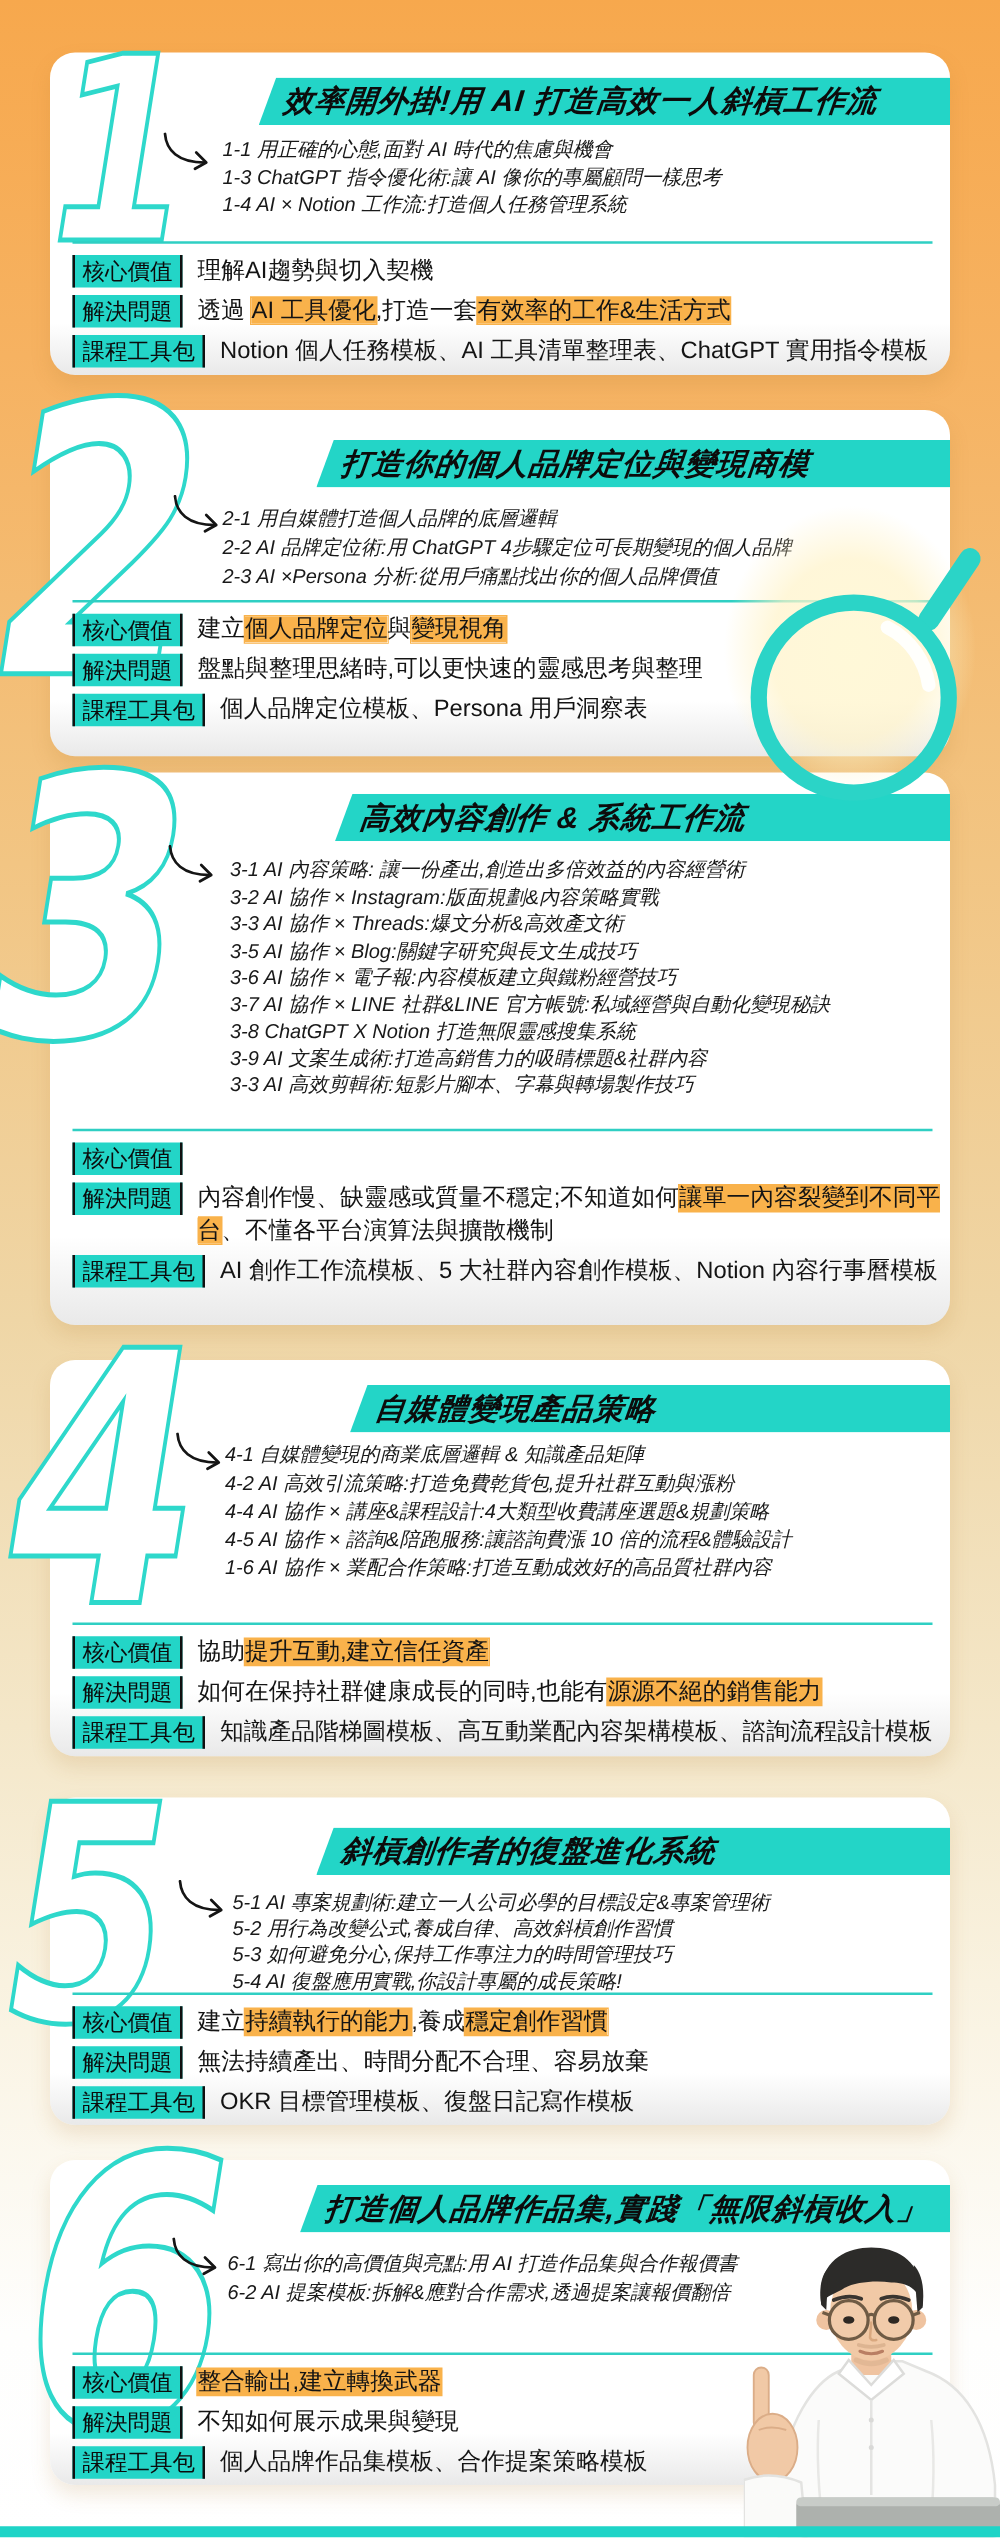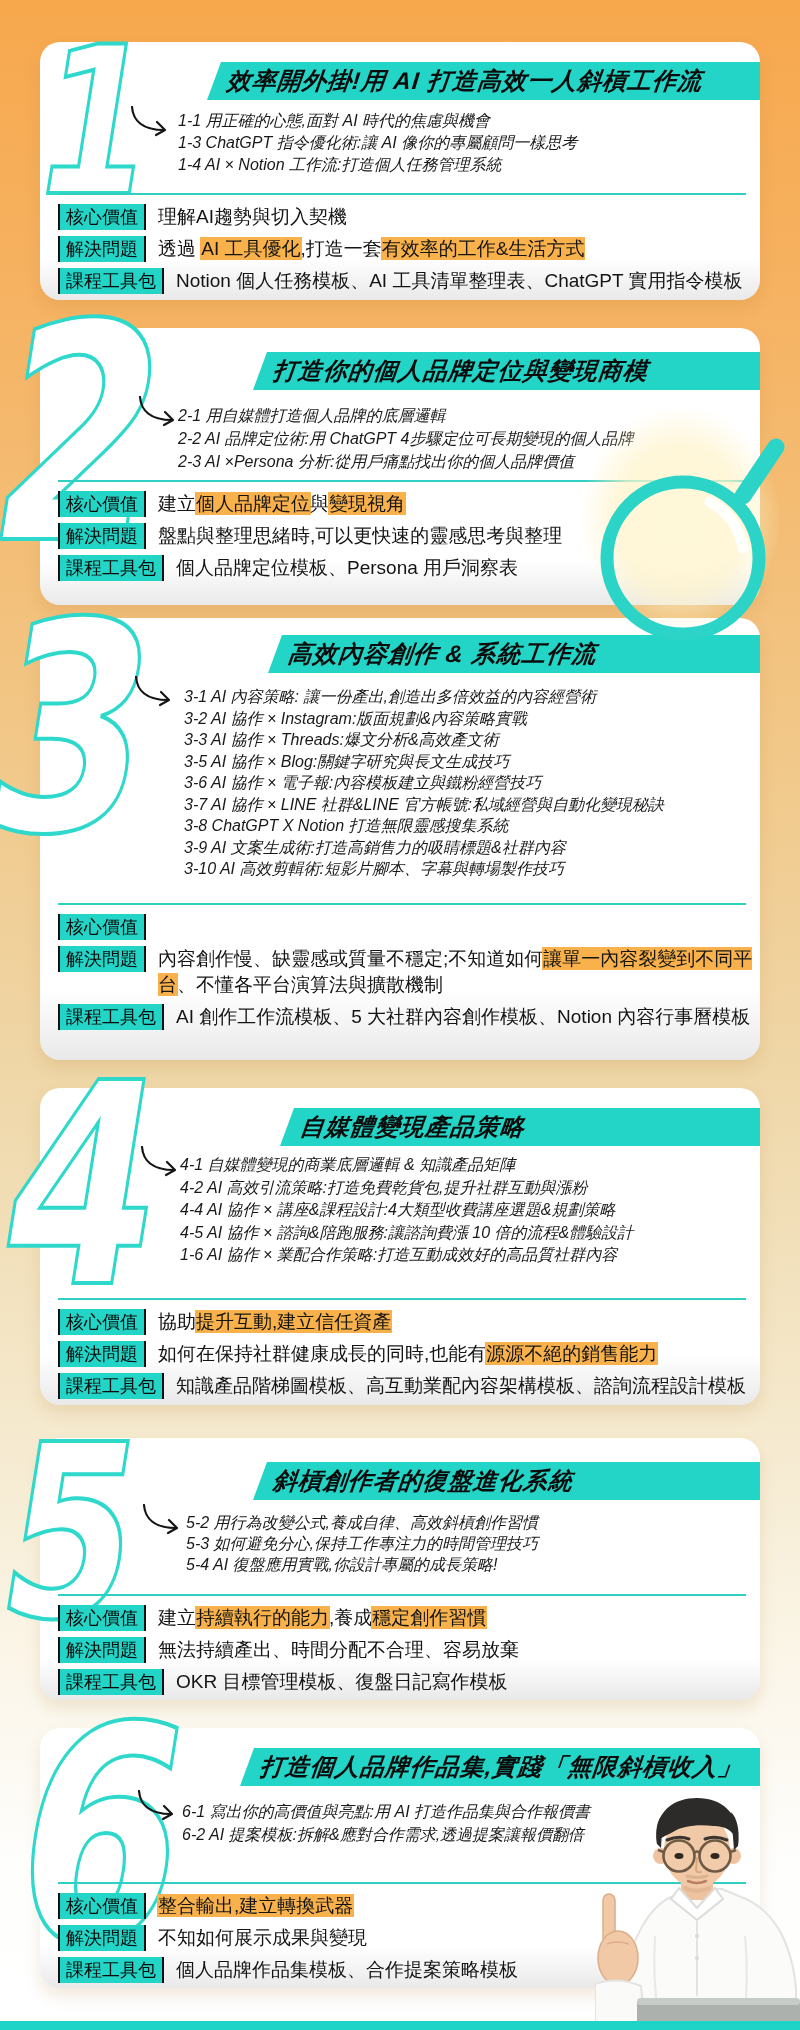--- a/index.html
+++ b/index.html
@@ -142,21 +142,21 @@
     </svg>
     <ul class="items">
         <li>3-1 AI 內容策略: 讓一份產出,創造出多倍效益的內容經營術</li>
         <li>3-2 AI 協作 × Instagram:版面規劃&amp;內容策略實戰</li>
         <li>3-3 AI 協作 × Threads:爆文分析&amp;高效產文術</li>
         <li>3-5 AI 協作 × Blog:關鍵字研究與長文生成技巧</li>
         <li>3-6 AI 協作 × 電子報:內容模板建立與鐵粉經營技巧</li>
         <li>3-7 AI 協作 × LINE 社群&amp;LINE 官方帳號:私域經營與自動化變現秘訣</li>
         <li>3-8 ChatGPT X Notion 打造無限靈感搜集系統</li>
         <li>3-9 AI 文案生成術:打造高銷售力的吸睛標題&amp;社群內容</li>
-        <li>3-10 AI 高效剪輯術:短影片腳本、字幕與轉場製作技巧</li>
+        <li>3-3 AI 高效剪輯術:短影片腳本、字幕與轉場製作技巧</li>
       </ul>
     <div class="divider"></div>
     <div class="rows">
         <div class="row">
           <span class="chip">核心價值</span>
         </div>
         <div class="row">
           <span class="chip">解決問題</span>
           <span class="val"><span>內容創作慢、缺靈感或質量不穩定;不知道如何</span><span class="hl">讓單一內容裂變到不同平台</span><span>、不懂各平台演算法與擴散機制</span></span>
         </div>
@@ -201,20 +201,21 @@
     <section class="sec sec5">
     <div class="num">5</div>
     <div class="banner">
       <span class="banner-text">斜槓創作者的復盤進化系統</span>
     </div>
     <svg class="arrow" width="42" height="32" viewBox="0 0 42 32">
       <path d="M4 1 C 5 14, 14 24, 36 24" stroke="#151515" stroke-width="2.2" fill="none" stroke-linecap="round"></path>
       <path d="M29 16 L37 24 L28 29" stroke="#151515" stroke-width="2.2" fill="none" stroke-linecap="round" stroke-linejoin="round"></path>
     </svg>
     <ul class="items">
+        <li>5-1 AI 專案規劃術:建立一人公司必學的目標設定&amp;專案管理術</li>
         <li>5-2 用行為改變公式,養成自律、高效斜槓創作習慣</li>
         <li>5-3 如何避免分心,保持工作專注力的時間管理技巧</li>
         <li>5-4 AI 復盤應用實戰,你設計專屬的成長策略!</li>
       </ul>
     <div class="divider"></div>
     <div class="rows">
         <div class="row">
           <span class="chip">核心價值</span>
           <span class="val"><span>建立</span><span class="hl">持續執行的能力</span><span>,養成</span><span class="hl">穩定創作習慣</span></span>
         </div>

